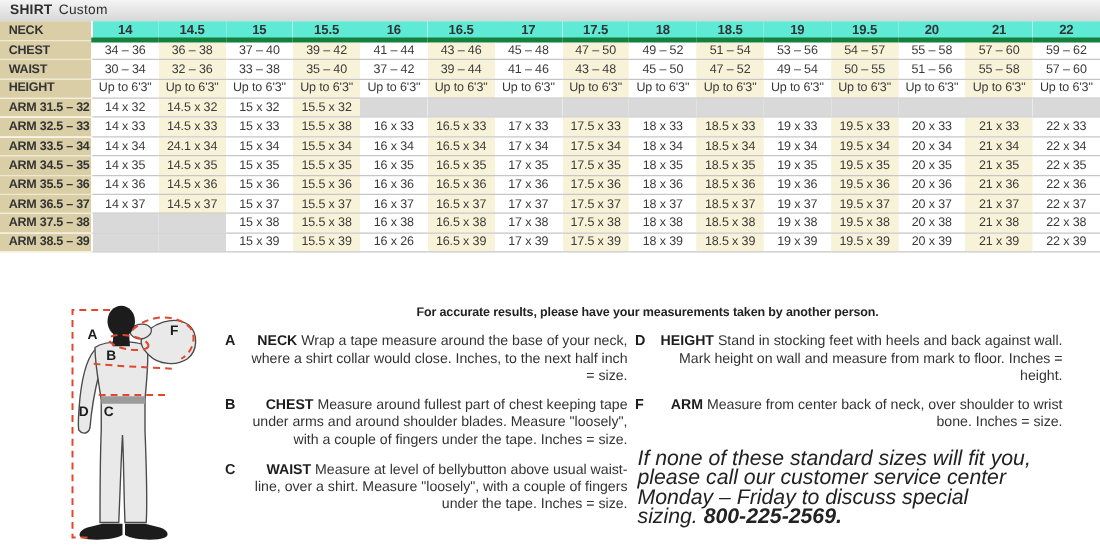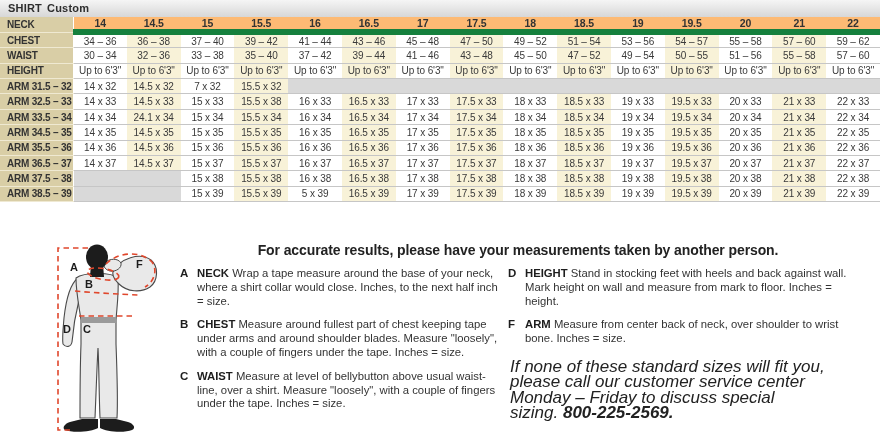--- a/index.html
+++ b/index.html
@@ -13,21 +13,21 @@
   }
 
   
   .title-bar {
     position:absolute; top:0; left:0; width:880px; height:17px;
     background:linear-gradient(#f5f5f5, #d7d7d7);
     font-size:11px; line-height:17px; padding-left:8px;
     color:#2e2e2e; letter-spacing:0.2px;
   }
   .title-bar .t-bold { font-weight:bold; }
-  .title-bar .t-reg { font-weight:bold; margin-left:5px; }
+  .title-bar .t-reg { font-weight:normal; margin-left:5px; }
 
   table.size-table {
     position:absolute; top:17px; left:0; width:880px;
     border-collapse:collapse; table-layout:fixed;
   }
   .size-table td, .size-table th {
     height:15.4px; padding:0; font-size:10px; font-weight:normal;
     white-space:nowrap; overflow:hidden; color:#3a3a3a;
     letter-spacing:-0.1px;
   }
@@ -36,44 +36,45 @@
     font-weight:bold; font-size:10px; letter-spacing:-0.2px;
     border-bottom:1px solid #efe9d2; border-right:1px solid #ffffff;
     color:#333333;
   }
   .size-table td.c {
     text-align:center; background:#ffffff;
     border-bottom:1px solid #c6c6c6;
   }
   .size-table td.c.alt { background:#f8f2d8; }
   .size-table td.c.hdr {
-    background:#fdba74; font-weight:bold; font-size:10.5px;
-    border-bottom:6px solid #15803d; color:#333333;
+    background:#5eead4; font-weight:bold; font-size:10.5px;
+    border-bottom:4px solid #15803d; color:#333333;
   }
   .size-table td.c.empty { background:#d9d9d9; }
 
   
   .instructions {
     position:absolute; left:180px; top:243px; width:676px;
   }
   .intro {
-    text-align:center; font-weight:bold; font-size:14px;
+    text-align:center; font-weight:bold; font-size:10px;
     line-height:15px; color:#222222; letter-spacing:-0.1px;
   }
   .cols { display:flex; margin-top:9px; }
   .col-left  { width:328px; }
   .col-right { width:348px; }
   .instr-item { display:flex; margin-bottom:10px; }
   .instr-letter {
     width:17px; flex:0 0 17px; font-weight:bold; font-size:11.5px;
     line-height:13.8px; color:#1d1d1d;
   }
   .instr-body {
     flex:1; font-size:11.3px; line-height:13.8px; color:#333333;
     padding-right:6px;
+    text-align:right;
   }
   .instr-term { font-weight:bold; color:#1d1d1d; }
   .special-note {
     margin-top:13px; margin-left:2px;
     font-style:italic; font-size:17px; line-height:15.5px;
     color:#222222; padding-right:30px;
   }
   .special-note .phone { font-weight:bold; }
 
   
@@ -162,21 +163,21 @@
         <td class="c">Up to 6'3"</td>
         <td class="c alt">Up to 6'3"</td>
         <td class="c">Up to 6'3"</td>
         <td class="c alt">Up to 6'3"</td>
         <td class="c">Up to 6'3"</td>
       </tr>
       <tr>
         <td class="rowlabel">ARM 31.5 – 32</td>
         <td class="c">14 x 32</td>
         <td class="c alt">14.5 x 32</td>
-        <td class="c">7 x 32</td>
+        <td class="c">15 x 32</td>
         <td class="c alt">15.5 x 32</td>
         <td class="c empty"></td>
         <td class="c alt empty"></td>
         <td class="c empty"></td>
         <td class="c alt empty"></td>
         <td class="c empty"></td>
         <td class="c alt empty"></td>
         <td class="c empty"></td>
         <td class="c alt empty"></td>
         <td class="c empty"></td>
@@ -290,21 +291,21 @@
         <td class="c">20 x 38</td>
         <td class="c alt">21 x 38</td>
         <td class="c">22 x 38</td>
       </tr>
       <tr>
         <td class="rowlabel">ARM 38.5 – 39</td>
         <td class="c empty"></td>
         <td class="c alt empty"></td>
         <td class="c">15 x 39</td>
         <td class="c alt">15.5 x 39</td>
-        <td class="c">5 x 39</td>
+        <td class="c">16 x 26</td>
         <td class="c alt">16.5 x 39</td>
         <td class="c">17 x 39</td>
         <td class="c alt">17.5 x 39</td>
         <td class="c">18 x 39</td>
         <td class="c alt">18.5 x 39</td>
         <td class="c">19 x 39</td>
         <td class="c alt">19.5 x 39</td>
         <td class="c">20 x 39</td>
         <td class="c alt">21 x 39</td>
         <td class="c">22 x 39</td>

